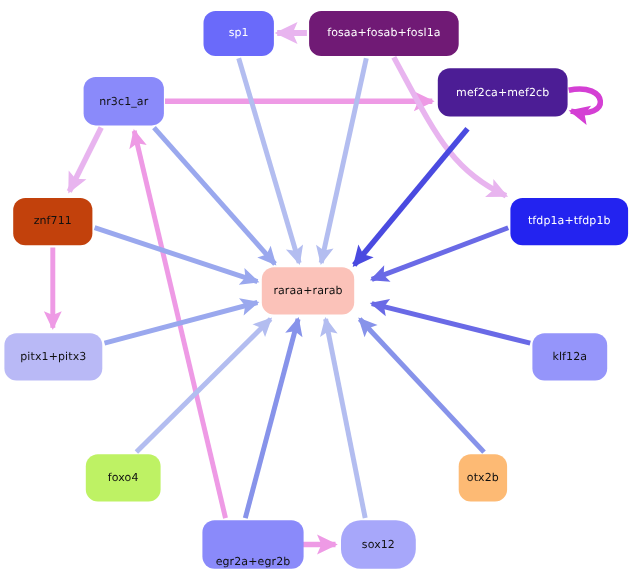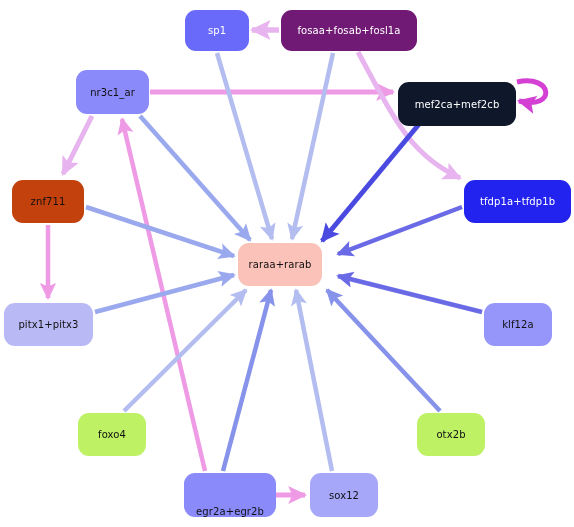--- a/index.html
+++ b/index.html
@@ -139,45 +139,45 @@
   <div id="node-layer">
       <div class="node" style="left: 185px; top: 10px; width: 64px; height: 41px; background: rgb(106, 106, 250); color: rgb(255, 255, 255);">
         <span class="node-label">sp1</span>
       </div>
       <div class="node" style="left: 281px; top: 10px; width: 136px; height: 41px; background: #701a75; color: rgb(255, 255, 255); text-align: center;">
         <span class="node-label">fosaa+fosab+fosl1a</span>
       </div>
       <div class="node" style="left: 76px; top: 70px; width: 73px; height: 44px; background: rgb(138, 138, 250); color: rgb(16, 16, 16); text-align: right;">
         <span class="node-label">nr3c1_ar</span>
       </div>
-      <div class="node" style="left: 398px; top: 82px; width: 118px; height: 44px; background: #0f172a; color: rgb(255, 255, 255);">
+      <div class="node" style="left: 398px; top: 62px; width: 118px; height: 44px; background: #4c1d95; color: rgb(255, 255, 255);">
         <span class="node-label">mef2ca+mef2cb</span>
       </div>
       <div class="node" style="left: 12px; top: 180px; width: 72px; height: 43px; background: #c2410c; color: rgb(16, 16, 16);">
         <span class="node-label">znf711</span>
       </div>
       <div class="node" style="left: 464px; top: 180px; width: 107px; height: 43px; background: rgb(35, 35, 240); color: rgb(255, 255, 255);">
         <span class="node-label">tfdp1a+tfdp1b</span>
       </div>
       <div class="node" style="left: 238px; top: 243px; width: 84px; height: 43px; background: rgb(251, 194, 185); color: rgb(16, 16, 16);">
         <span class="node-label">raraa+rarab</span>
       </div>
       <div class="node" style="left: 4px; top: 303px; width: 89px; height: 43px; background: rgb(185, 185, 246); color: rgb(16, 16, 16);">
         <span class="node-label">pitx1+pitx3</span>
       </div>
       <div class="node" style="left: 484px; top: 303px; width: 68px; height: 43px; background: rgb(149, 149, 250); color: rgb(16, 16, 16);">
         <span class="node-label">klf12a</span>
       </div>
       <div class="node" style="left: 78px; top: 413px; width: 68px; height: 43px; background: #bef264; color: rgb(16, 16, 16);">
         <span class="node-label">foxo4</span>
       </div>
-      <div class="node" style="left: 417px; top: 413px; width: 68px; height: 43px; background: #bef264; color: rgb(16, 16, 16);">
+      <div class="node" style="left: 417px; top: 413px; width: 44px; height: 43px; background: #fdba74; color: rgb(16, 16, 16);">
         <span class="node-label">otx2b</span>
       </div>
       <div class="node" style="left: 184px; top: 473px; width: 92px; height: 44px; background: rgb(138, 138, 250); color: rgb(16, 16, 16); align-items: flex-end;">
         <span class="node-label">egr2a+egr2b</span>
       </div>
-      <div class="node" style="left: 310px; top: 473px; width: 68px; height: 44px; background: rgb(167, 167, 250); color: rgb(16, 16, 16);">
+      <div class="node" style="left: 310px; top: 473px; width: 68px; height: 44px; background: rgb(167, 167, 250); color: rgb(16, 16, 16); border-radius: 18px;">
         <span class="node-label">sox12</span>
       </div>
     </div>
 
 </div>
 
 </body></html>

